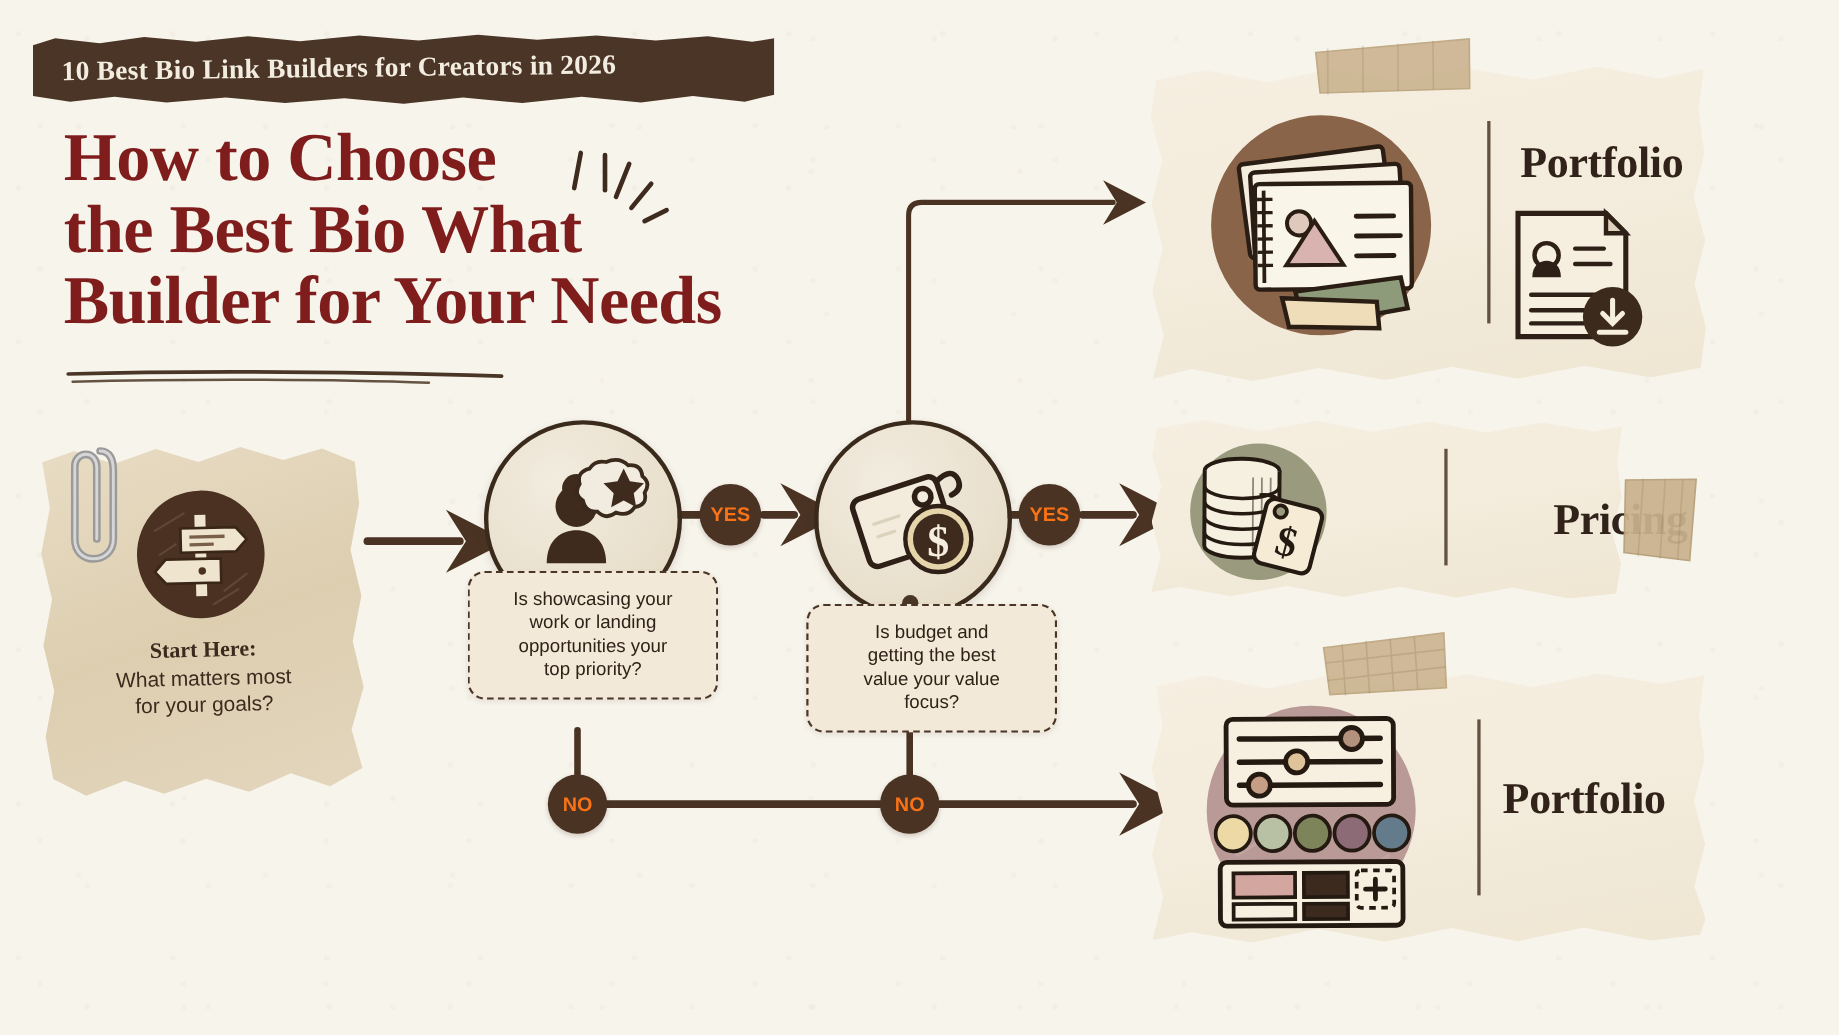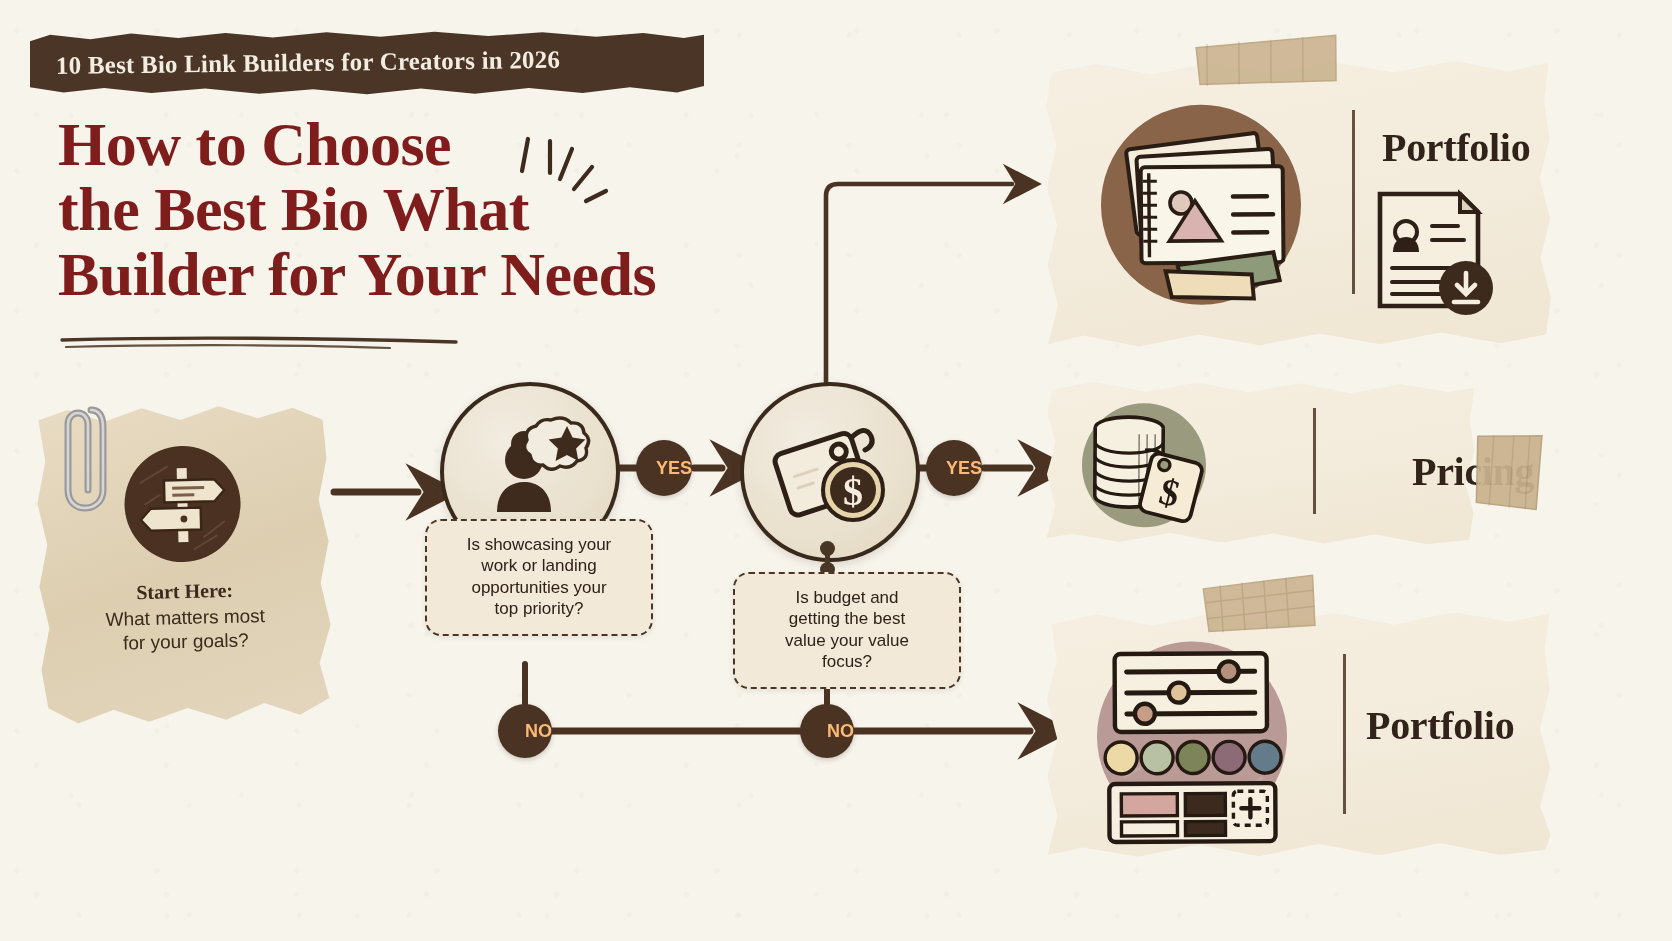--- a/index.html
+++ b/index.html
@@ -90,31 +90,31 @@
     position:absolute;width:204px;
     background:#f2e9d8;
     border:2px dashed #4a3626;
     border-radius:16px;
     padding:13px 10px 14px;
     text-align:center;font-size:17px;line-height:1.26;color:#2f2118;
     font-family:"Liberation Sans", sans-serif;
     box-shadow:0 2px 5px rgba(90,70,45,.10);
   }
   #q1{left:425px;top:519px;}
-  #q2{left:733px;top:572px;}
+  #q2{left:733px;top:549px;}
 
   
   .stem{position:absolute;width:5px;background:#4a3626;}
   .stem-dot{position:absolute;width:15px;height:15px;border-radius:50%;background:#4a3626;}
 
   
   .badge{
     position:absolute;border-radius:50%;background:#4a3323;
-    display:flex;align-items:center;justify-content:flex-end;
-    color:#fdba74;font-weight:700;font-family:"Liberation Sans", sans-serif;
+    display:flex;align-items:center;justify-content:center;
+    color:#f97316;font-weight:700;font-family:"Liberation Sans", sans-serif;
     box-shadow:0 2px 5px rgba(60,40,25,.22);
   }
   .badge.yes{width:56px;height:56px;font-size:18px;}
   .badge.no{width:54px;height:54px;font-size:18px;}
   #yes1{left:636px;top:440px;}
   #yes2{left:926px;top:440px;}
   #no1{left:498px;top:704px;}
   #no2{left:800px;top:704px;}
 
   

